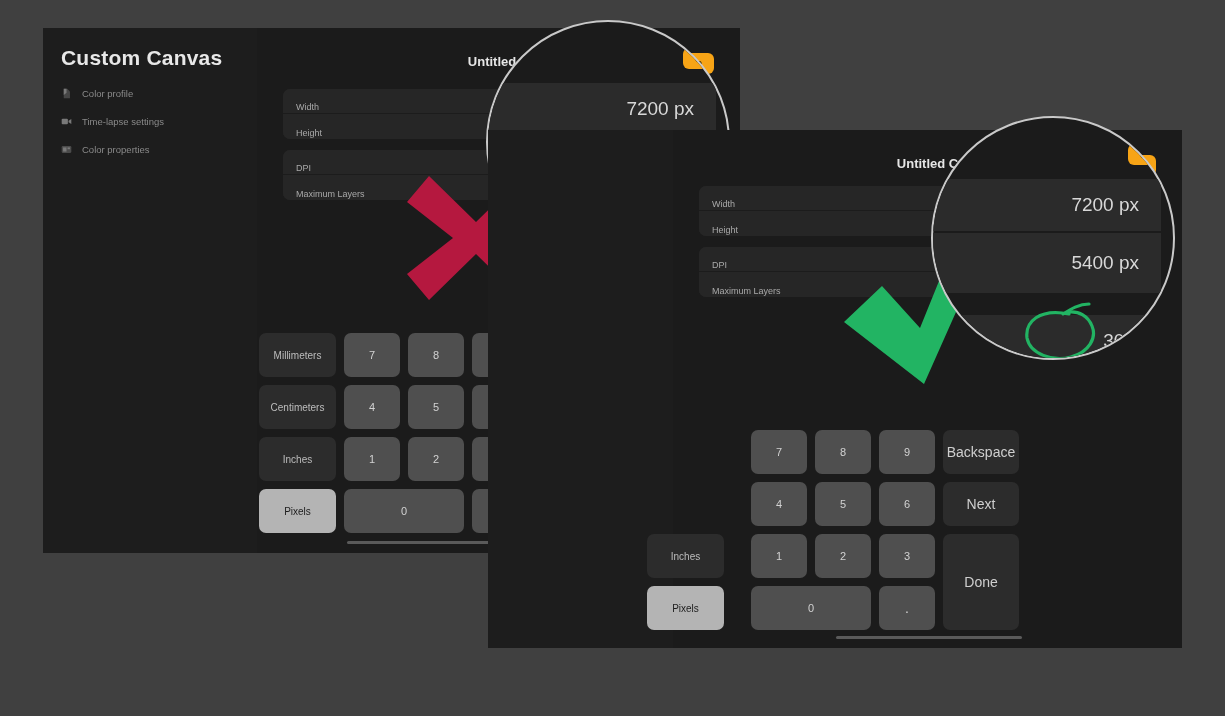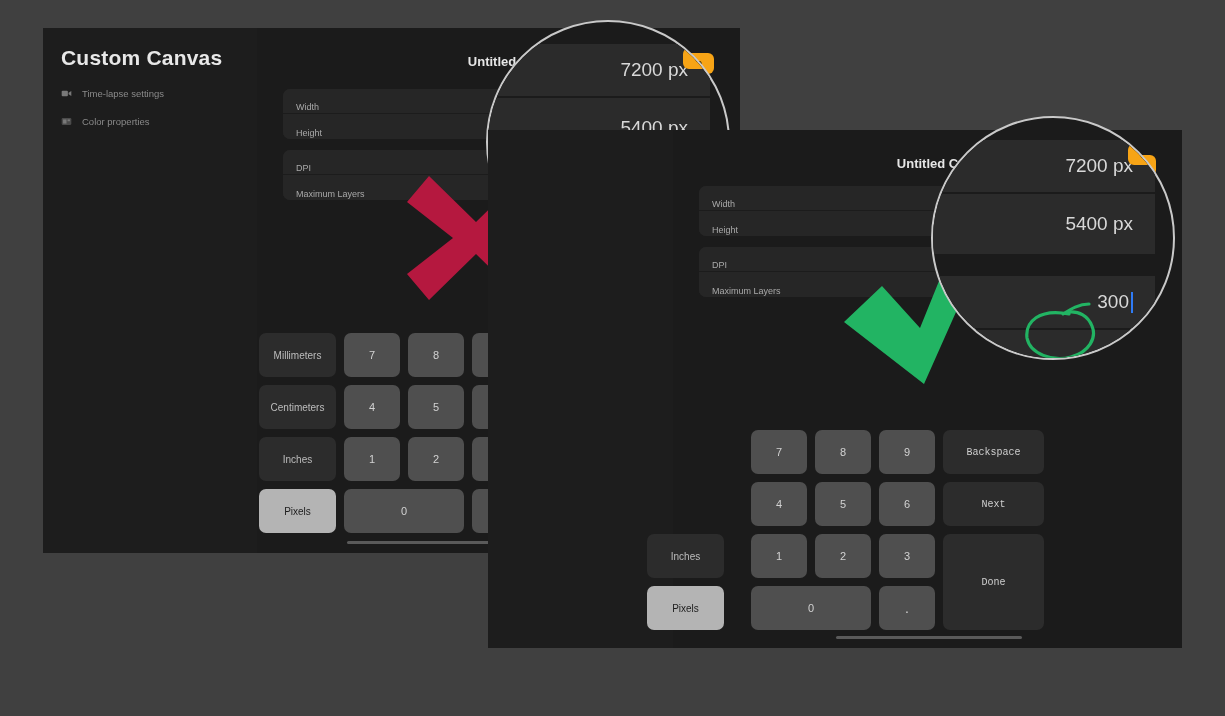--- a/index.html
+++ b/index.html
@@ -66,41 +66,42 @@
   .keypad { position: absolute; display: flex; gap: 8px; }
   .kp-col { display: flex; flex-direction: column; gap: 8px; }
   .kp-grid { display: grid; grid-template-columns: repeat(3, 56px); gap: 8px; }
   .key {
     display: flex; align-items: center; justify-content: center;
     border-radius: 7px; font-size: 11px; color: #d2d2d2;
     background: #4f4f4f; height: 44px;
   }
   .key.unit { background: #2c2c2c; width: 77px; color: #bdbdbd; font-size: 10px; }
   .key.unit.selected { background: #b4b4b4; color: #1c1c1c; }
-  .key.side { background: #2c2c2c; width: 101px; font-size: 10px; color: #cfcfcf; font-family: Liberation Mono, monospace; }
+  .key.side { background: #2c2c2c; width: 76px; font-size: 14px; color: #cfcfcf; }
   .key.zero { grid-column: span 2; width: auto; }
   .key.done { height: 96px; }
   .key.dot { font-size: 14px; }
 
   .home-bar {
     position: absolute; height: 3px; border-radius: 2px;
     background: #5a5a5a;
   }
 
   
   .magnifier {
     position: absolute; border-radius: 50%; overflow: hidden;
     border: 2px solid #c9c9c9; background: #1b1b1b;
   }
 
   .mag-row {
-    position: absolute; left: 0; right: 18px;
+    position: absolute; left: 0; right: 12px;
     background: #2b2b2b; display: flex; align-items: center;
     justify-content: flex-end; padding-right: 22px;
     color: #d8d8d8;
+    margin-top: 39px;
   }
   .mag-cursor {
     display: inline-block; width: 2px; height: 21px;
     background: #2f7bf6; margin-left: 2px; vertical-align: middle;
   }
 
   
   .mark { position: absolute; pointer-events: none; }
 </style>
 </head>
@@ -108,20 +109,27 @@
 
 <div id="stage">
 
   <div class="panel" id="panel-left" style="left:43px; top:28px; width:697px; height:525px;">
 
     <div class="sidebar">
       <div class="app-title">Custom Canvas</div>
       <div class="nav">
 
 
+        <div class="nav-item">
+          <svg class="nav-ico" viewBox="0 0 16 16" fill="currentColor">
+            <path d="M4 1h5l4 4v10H4z" opacity=".45"></path>
+              <path d="M4 1h4v6l-4 3z"></path>
+          </svg>
+          <span>Color profile</span>
+        </div>
 
         <div class="nav-item">
           <svg class="nav-ico" viewBox="0 0 16 16" fill="currentColor">
             <rect x="1" y="4" width="9" height="8" rx="1.5"></rect>
               <path d="M11 7l4-2.5v7L11 9z"></path>
           </svg>
           <span>Time-lapse settings</span>
         </div>
 
         <div class="nav-item">

